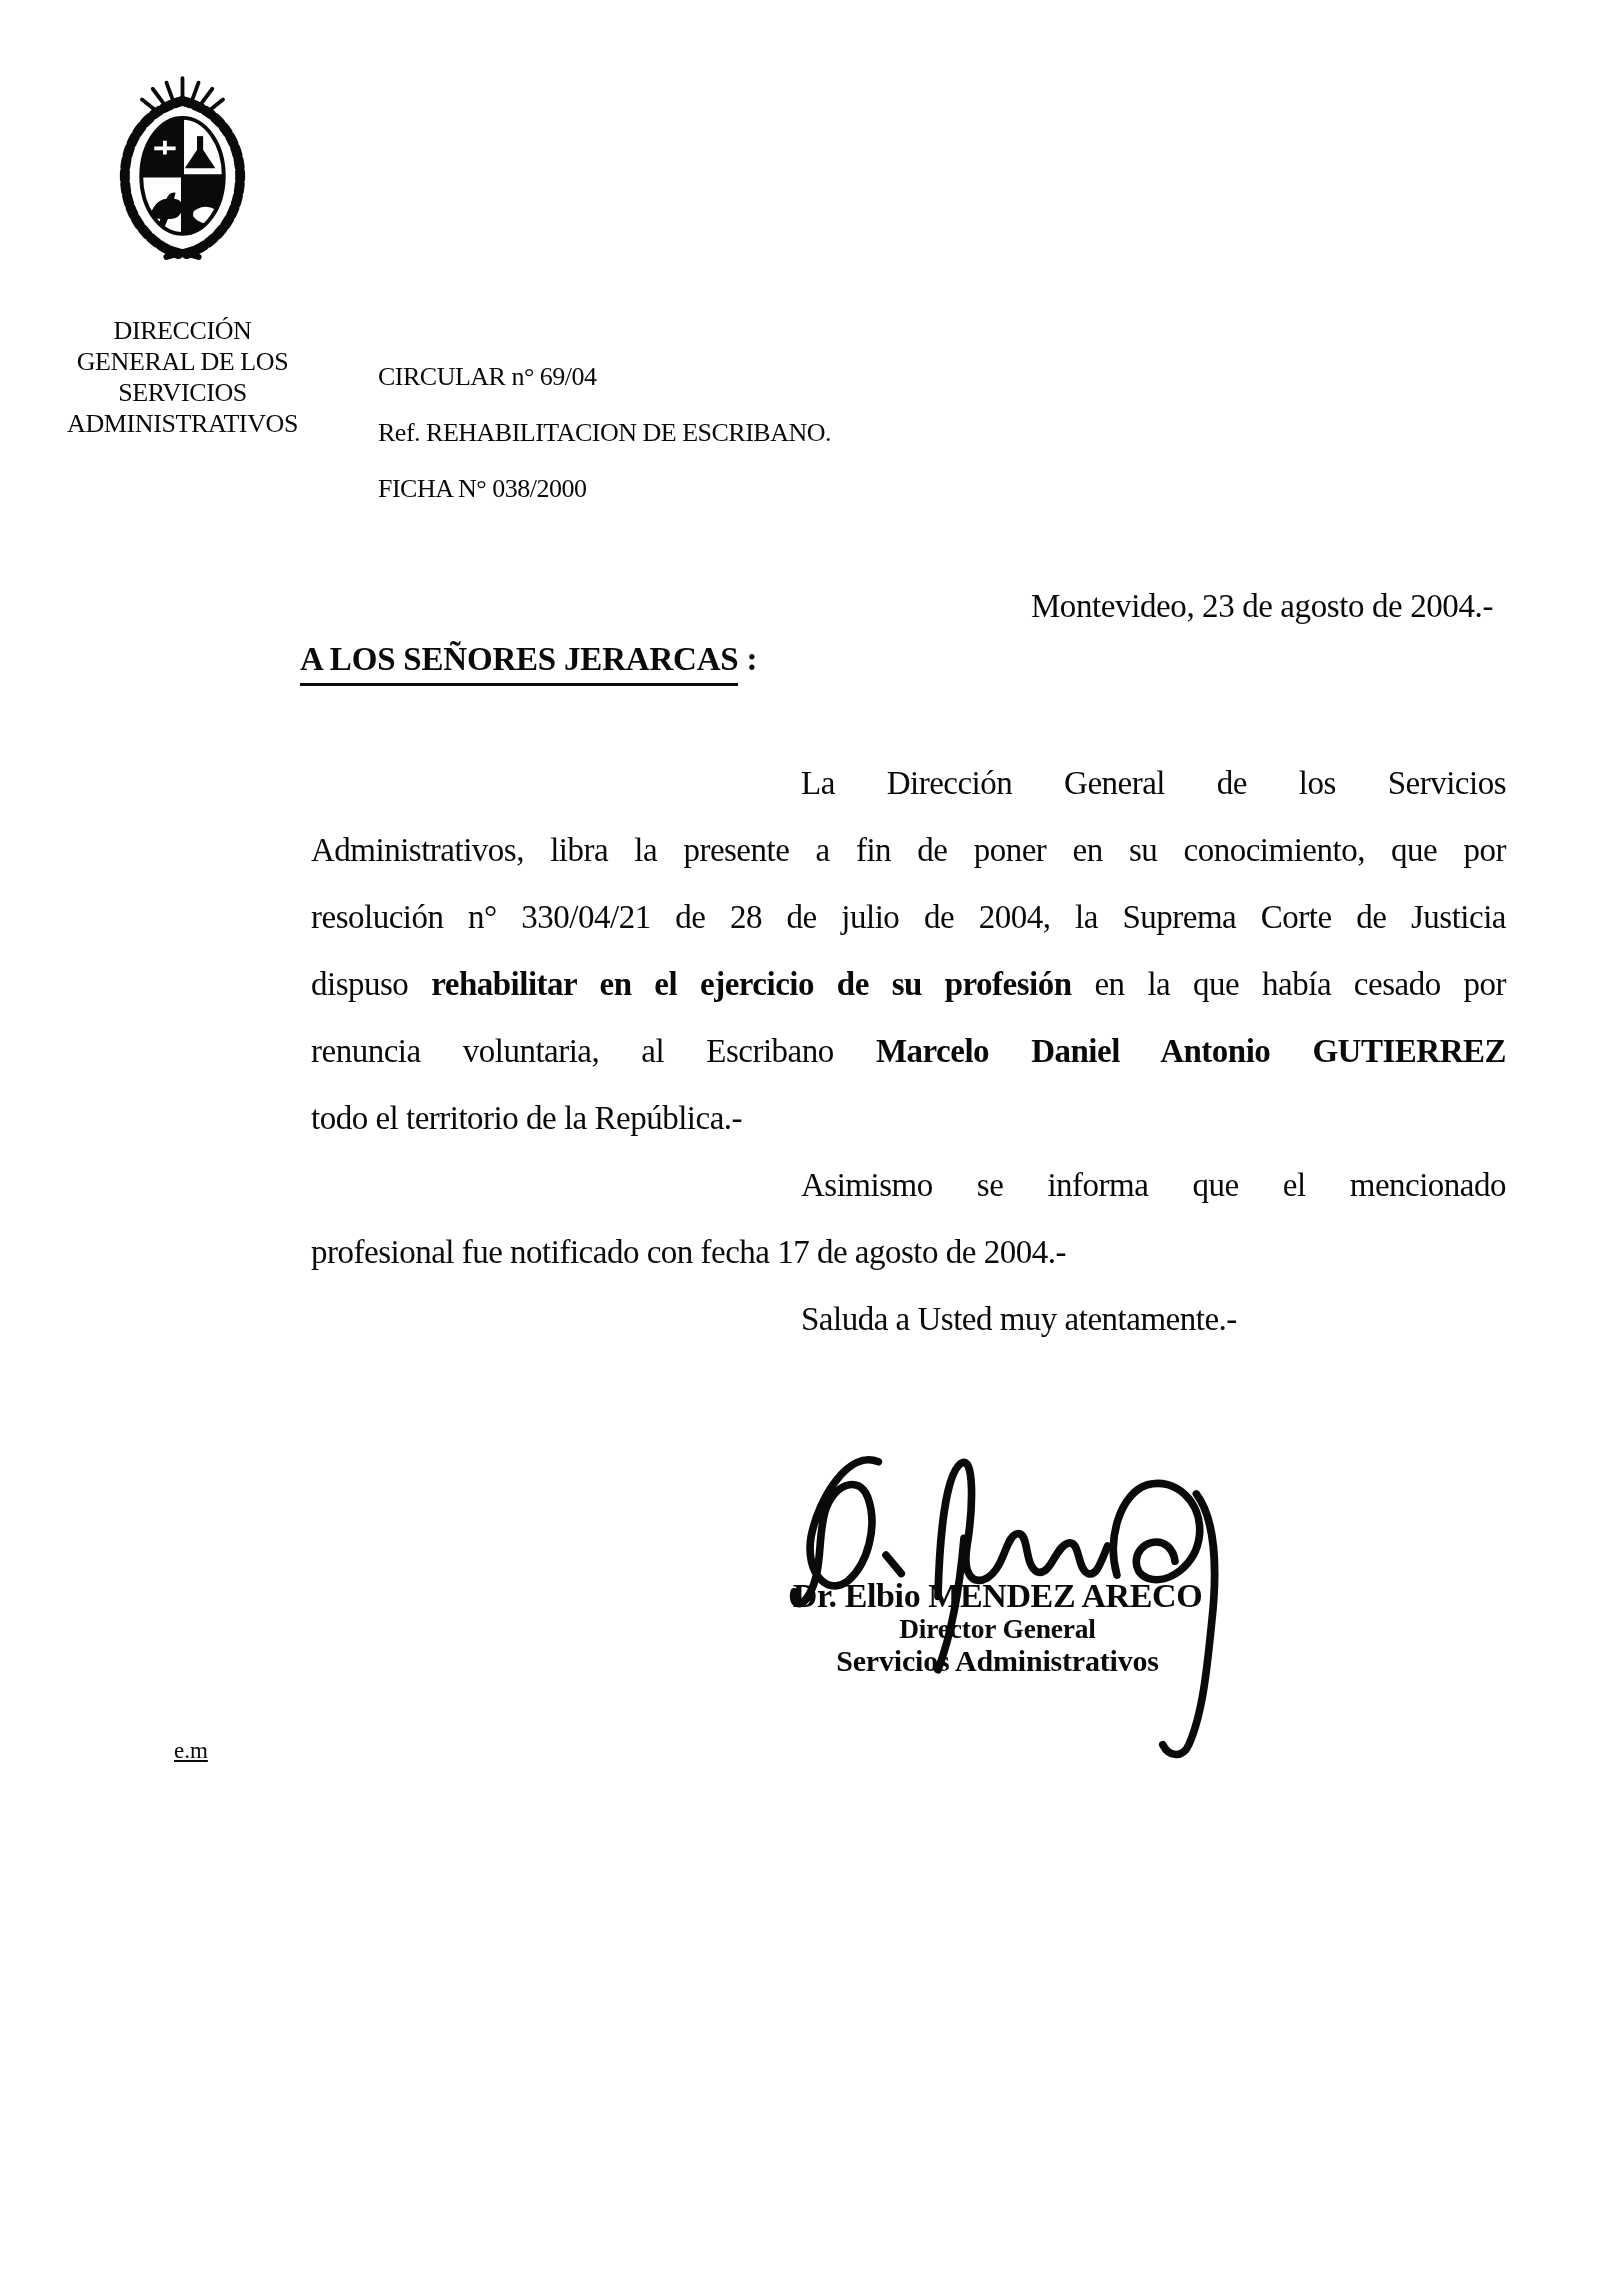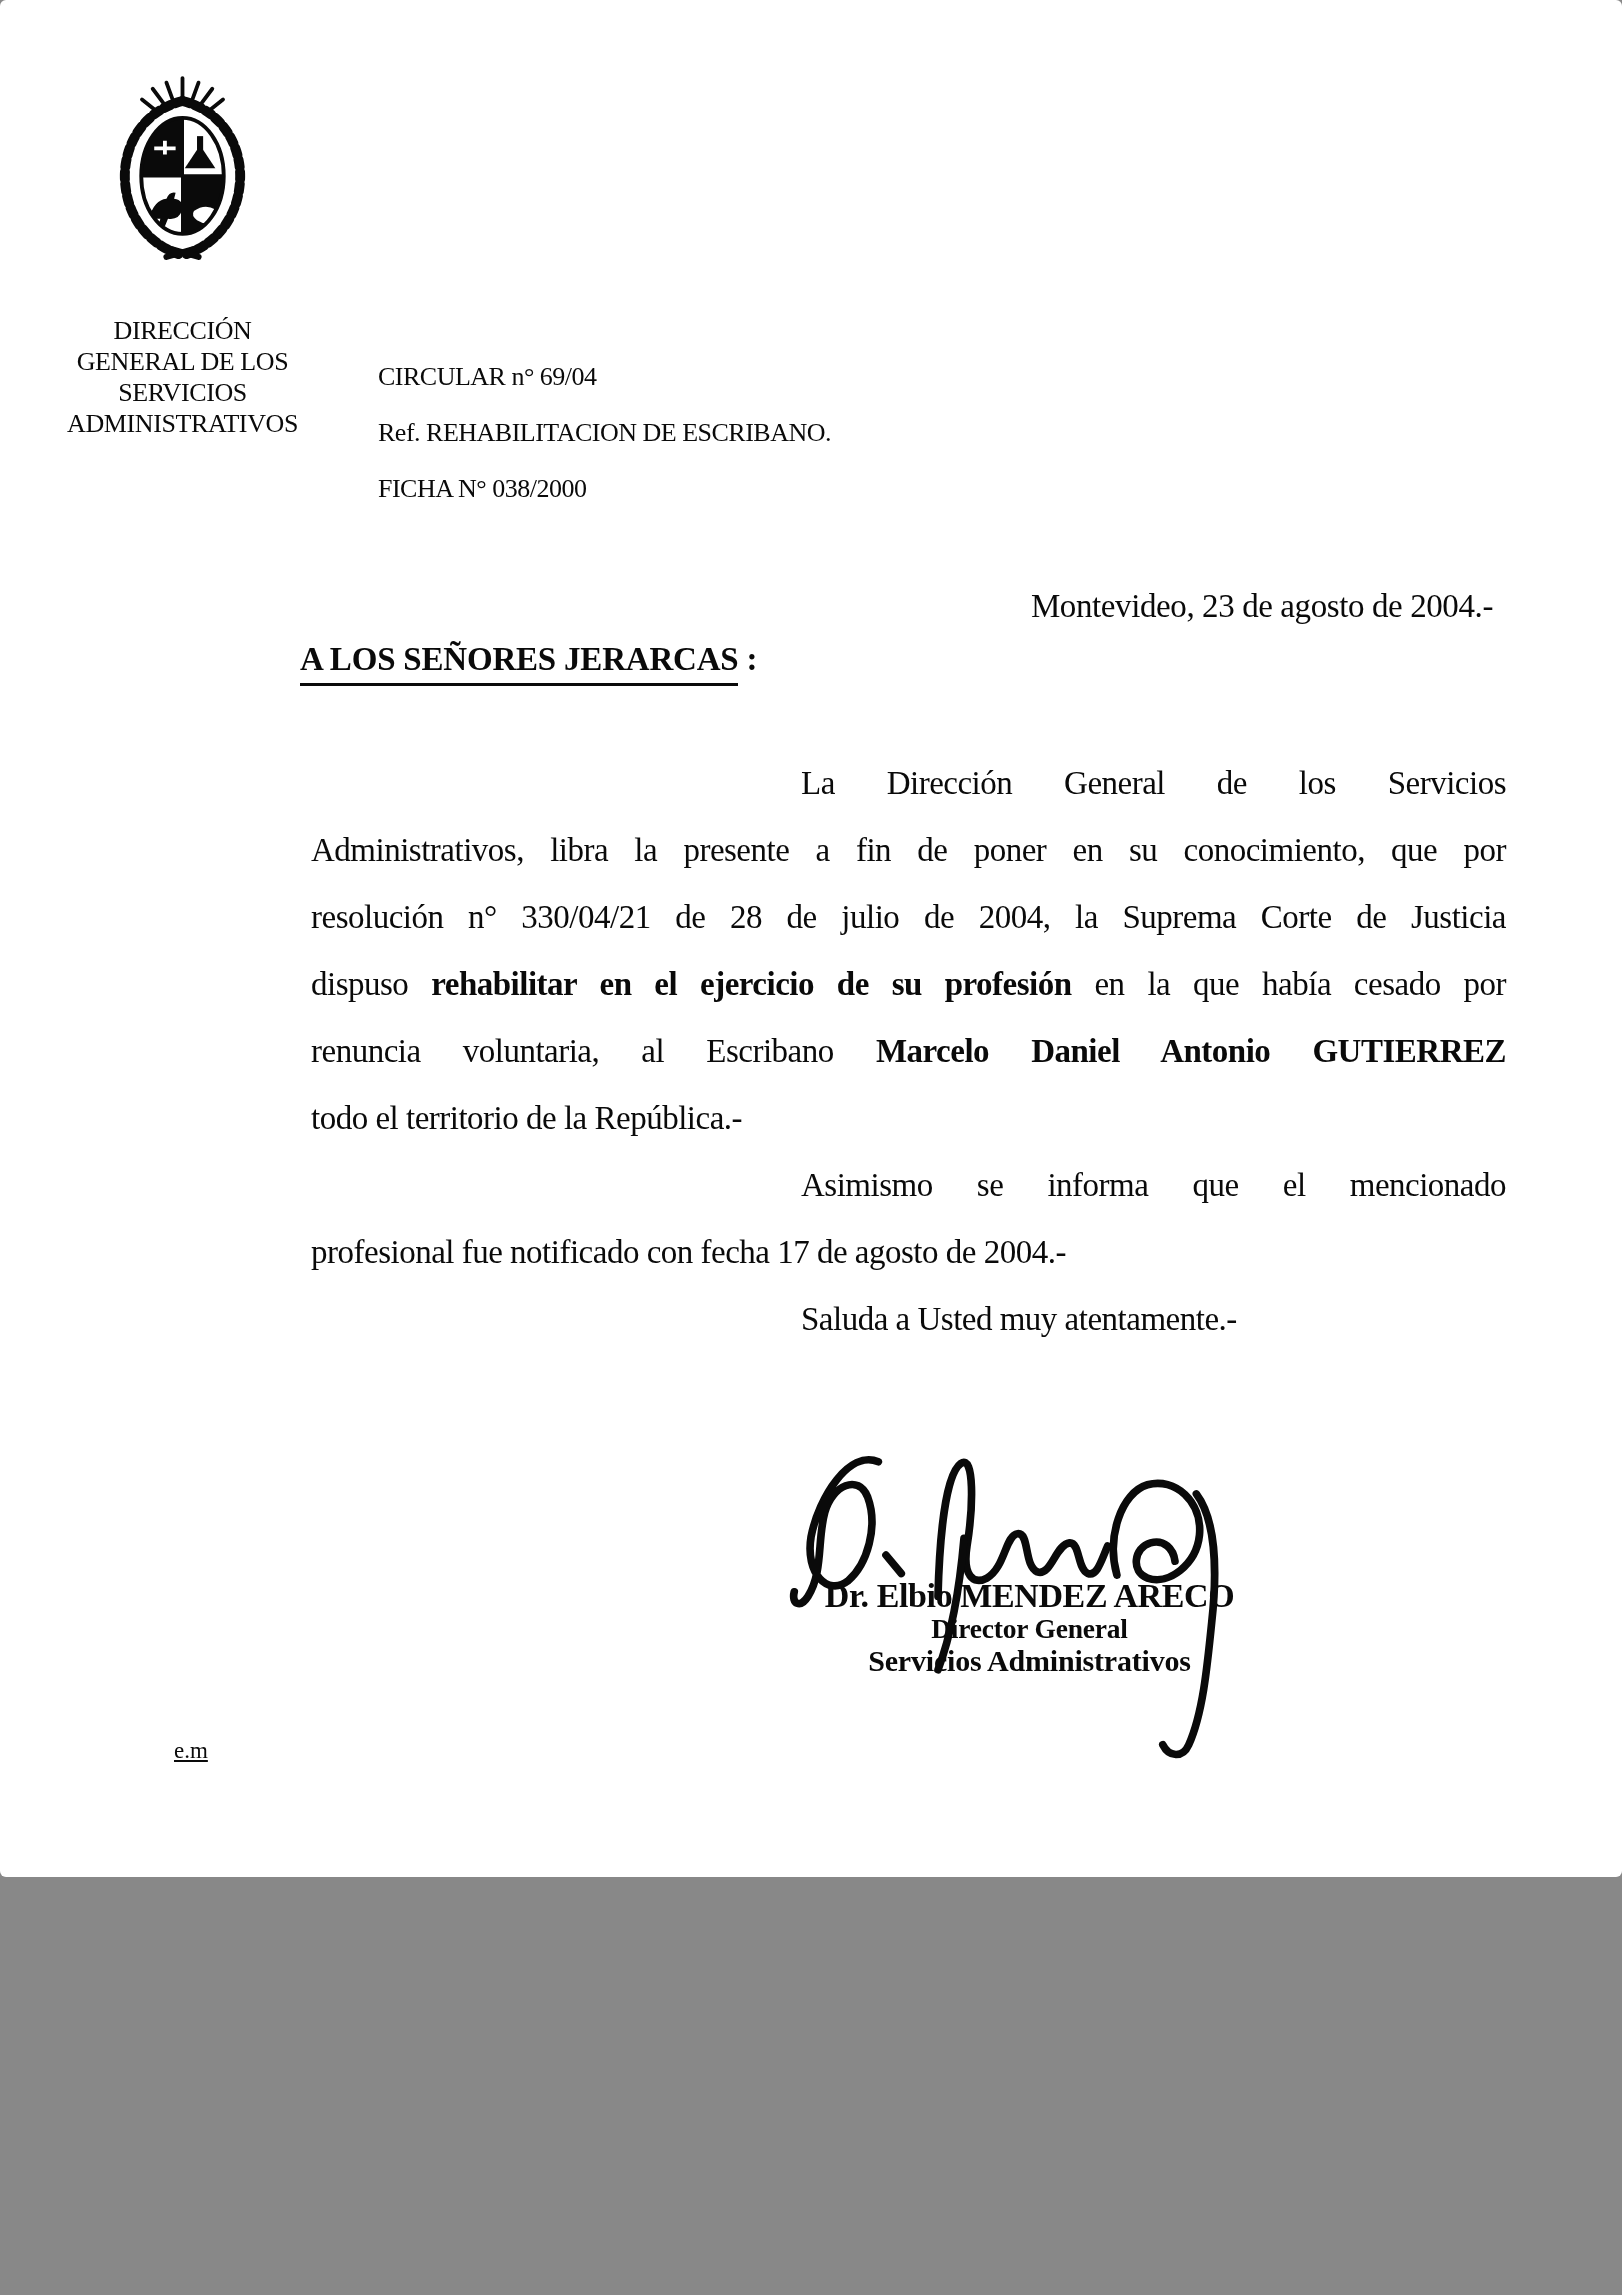--- a/index.html
+++ b/index.html
@@ -1,23 +1,22 @@
 <!DOCTYPE html>
 <html style="font-size:12.2px"><head>
 <meta charset="utf-8">
 <style>
   html,body{margin:0;padding:0;background:#888;}
   .page{
     position:relative;
-    width:1622px;height:1877px;
+    width:1622px;height:2295px;
     background:#ffffff;
     font-family:"Liberation Serif","DejaVu Serif",serif;
     color:#0a0a0a;
     overflow:hidden;
-    border-radius:6px;
   }
   
   .emblem{position:absolute;left:99px;top:75px;width:167px;height:188px;}
   .office{
     position:absolute;left:43px;top:315px;width:279px;
     text-align:center;font-size:26px;line-height:31px;
     letter-spacing:-0.4px;white-space:nowrap;
   }
   .refblock{
     position:absolute;left:378px;top:349px;
@@ -39,21 +38,21 @@
     position:absolute;left:311px;top:750px;width:1195px;
     font-size:33px;line-height:67px;letter-spacing:-0.5px;
   }
   .ln{text-align:left;}
   .ln.just{text-align:justify;text-align-last:justify;}
   .ln.ind{margin-left:490px;}
   .b{font-weight:bold;}
   
   .scrawl{position:absolute;left:788px;top:1445px;width:459px;height:315px;}
   .sigblock{
-    position:absolute;left:800px;top:1578px;width:459px;
+    position:absolute;left:768px;top:1578px;width:459px;
     text-align:center;font-weight:bold;white-space:nowrap;
   }
   .sig-name{font-size:34px;line-height:35px;letter-spacing:-0.4px;}
   .sig-title{font-size:27.5px;line-height:32px;letter-spacing:-0.2px;}
   .sig-office{font-size:30px;line-height:32px;letter-spacing:-0.2px;}
   .initials{position:absolute;left:174px;top:1738px;font-size:23px;text-decoration:underline;}
 </style>
 </head>
 <body>
 

